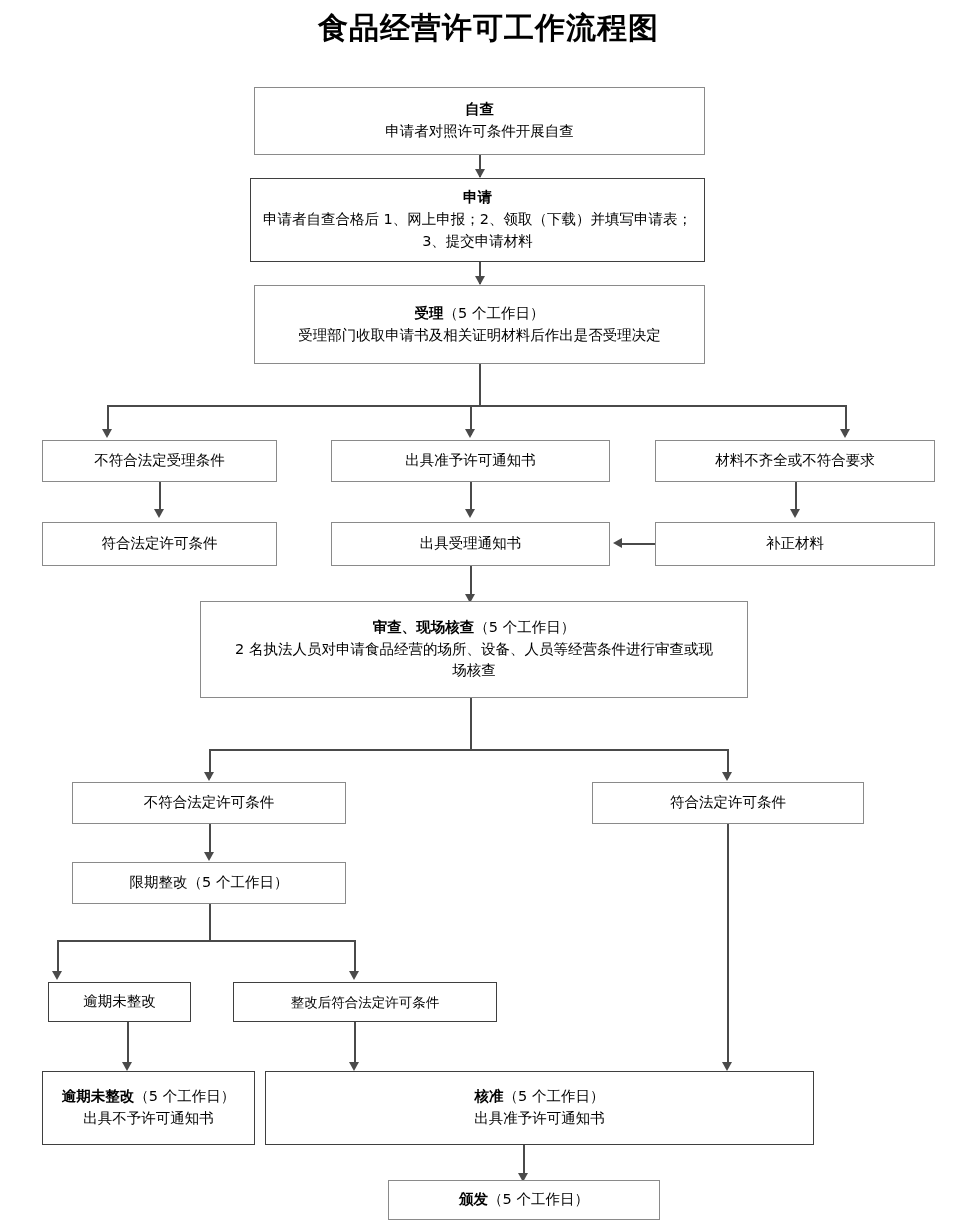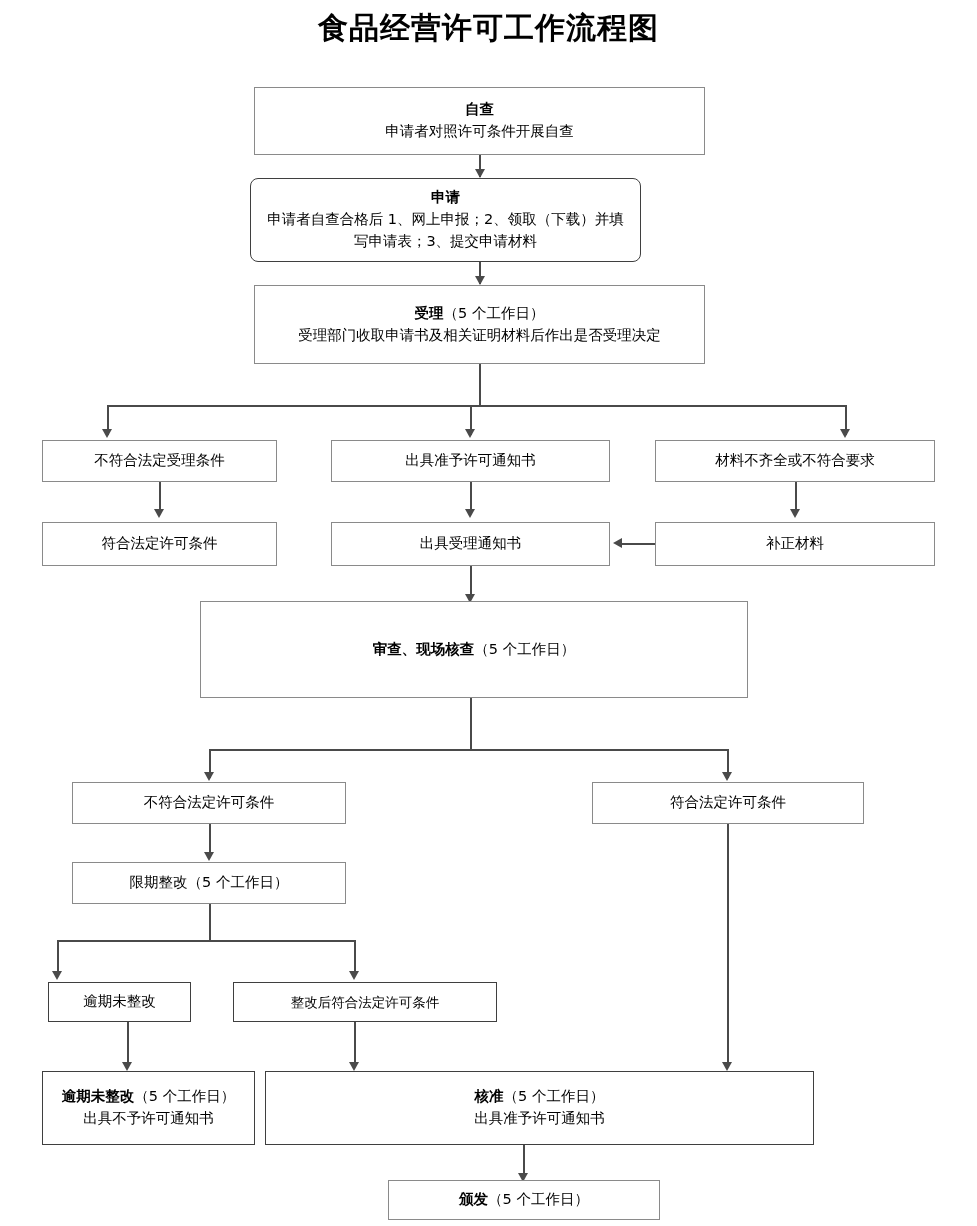--- a/index.html
+++ b/index.html
@@ -75,21 +75,21 @@
   <div id="title">食品经营许可工作流程图</div>
 
   <div class="node" style="left:254px; top:87px; width:451px; height:68px;">
     <div class="ttl">自查</div>
     <div class="sub">申请者对照许可条件开展自查</div>
   </div>
 
   <div class="vline" style="left:479px; top:155px; height:22px;"></div>
   <div class="arrowdown" style="left:474.5px; top:169px;"></div>
 
-  <div class="node dark" style="left:250px; top:178px; width:391px; height:84px; font-size:14.5px;border-radius:8px;">
+  <div class="node dark" style="left:250px; top:178px; width:455px; height:84px; font-size:14.5px;">
     <div class="ttl">申请</div>
     <div class="sub" style="padding:0 4px;">申请者自查合格后 1、网上申报；2、领取（下载）并填写申请表；3、提交申请材料</div>
   </div>
 
   <div class="vline" style="left:479px; top:262px; height:22px;"></div>
   <div class="arrowdown" style="left:474.5px; top:276px;"></div>
 
   <div class="node" style="left:254px; top:285px; width:451px; height:79px;">
     <div class="ttl">
       <span>受理</span><span class="reg">（5 个工作日）</span>
@@ -142,20 +142,21 @@
   <div class="hline" style="left:622px; top:543px; width:33px;"></div>
   <div class="arrowleft" style="left:613px; top:537.5px;"></div>
 
   <div class="vline" style="left:470px; top:566px; height:33px;"></div>
   <div class="arrowdown" style="left:465px; top:594px;"></div>
 
   <div class="node" style="left:200px; top:601px; width:548px; height:97px;">
     <div class="ttl">
       <span>审查、现场核查</span><span class="reg">（5 个工作日）</span>
     </div>
+    <div class="sub" style="padding:0 22px;">2 名执法人员对申请食品经营的场所、设备、人员等经营条件进行审查或现场核查</div>
   </div>
 
   <div class="vline" style="left:470px; top:698px; height:52px;"></div>
   <div class="hline" style="left:209px; top:749px; width:519px;"></div>
   <div class="vline" style="left:209px; top:749px; height:29px;"></div>
   <div class="arrowdown" style="left:204px; top:772px;"></div>
   <div class="vline" style="left:727px; top:749px; height:29px;"></div>
   <div class="arrowdown" style="left:722px; top:772px;"></div>
 
   <div class="node" style="left:72px; top:782px; width:274px; height:42px;">

